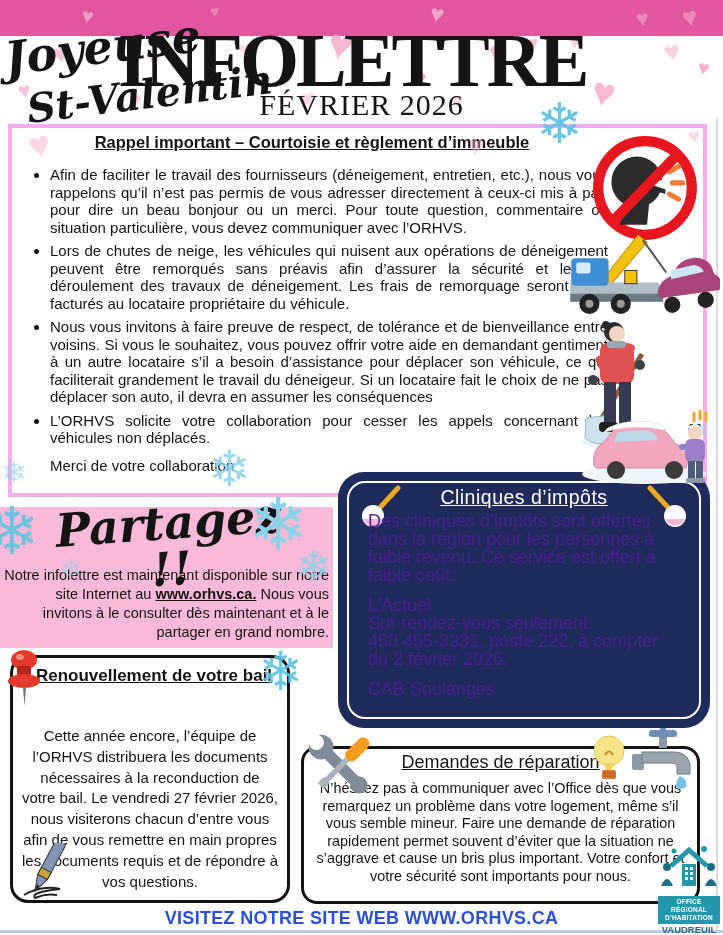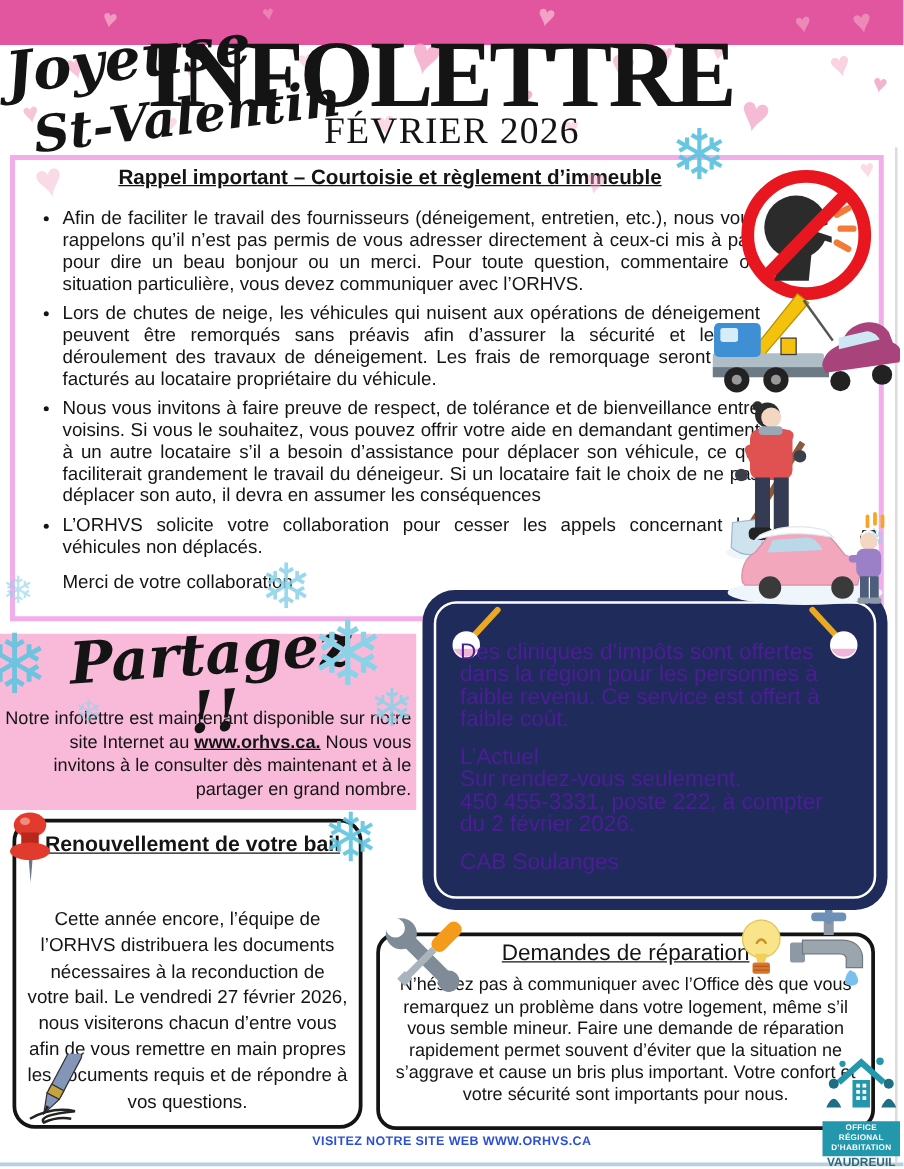--- a/index.html
+++ b/index.html
@@ -34,21 +34,21 @@
   .mb12{margin-bottom:12px !important;}
   .pre{white-space:pre-line;}
   .sketch-box{background:#fff;border:3px solid #141414;box-sizing:border-box;}
   .lease-box{left:10px;top:655px;width:280px;height:248px;border-radius:18px;}
   .lease-title{left:34px;top:666px;width:240px;text-align:center;font-size:17px;font-weight:bold;
                text-decoration:underline;}
   .lease-text{left:22px;top:696px;width:256px;text-align:center;font-size:15px;line-height:20.8px;margin-top:30px;}
   .repair-box{left:301px;top:746px;width:399px;height:158px;border-radius:16px;}
   .repair-title{left:301px;top:752px;width:399px;text-align:center;font-size:18px;text-decoration:underline;}
   .repair-text{left:313px;top:780px;width:375px;text-align:center;font-size:14.4px;line-height:17.6px;}
-  .footer{left:0;top:908px;width:723px;text-align:center;font-size:10px;font-weight:bold;
+  .footer{left:0;top:908px;width:723px;text-align:center;font-size:18px;font-weight:bold;
           color:#2b50d5;letter-spacing:.3px;cursor:pointer;}
   .bottom-strip{left:0;top:930px;width:723px;height:3px;background:#b7cfe0;}
   .right-edge{left:716px;top:118px;width:2px;height:812px;background:#dcdcdc;}
   .logo{left:658px;top:842px;width:62px;text-align:center;}
   .logo-bar{background:#2397ac;color:#fff;font-size:6.5px;font-weight:bold;line-height:1.25;
             padding:2px 1px;letter-spacing:.2px;}
   .logo-region{color:#2b6a7c;font-size:9.5px;font-weight:bold;line-height:1.05;margin-top:1px;}
   .heart,.snow{position:absolute;line-height:1;pointer-events:none;}
 </style>
 </head>
@@ -182,20 +182,21 @@
   <svg class="abs z2" style="left:358px;top:482px;" width="46" height="50" viewBox="0 0 46 50">
     <line x1="16" y1="32" x2="40" y2="6" stroke="#eaa921" stroke-width="5" stroke-linecap="round"></line>
     <circle cx="15" cy="34" r="11" fill="#fff"></circle>
       <path d="M5 37a11 11 0 0 0 20 0z" fill="#f0b6d8"></path>
   </svg>
   <svg class="abs z2" style="left:644px;top:482px;" width="46" height="50" viewBox="0 0 46 50">
     <line x1="30" y1="32" x2="6" y2="6" stroke="#eaa921" stroke-width="5" stroke-linecap="round"></line>
     <circle cx="31" cy="34" r="11" fill="#fff"></circle>
       <path d="M21 37a11 11 0 0 0 20 0z" fill="#f0b6d8"></path>
   </svg>
+  <div class="abs navy-title z2">Cliniques d’impôts</div>
   <div class="abs navy-body z2">
     <p class="mb12">Des cliniques d’impôts sont offertes dans la région pour les personnes à faible revenu. Ce service est offert à faible coût.</p>
     <p>L’Actuel</p>
     <p class="pre mb12">Sur rendez-vous seulement.
 450 455-3331, poste 222, à compter du 2 février 2026.</p>
     <p>CAB Soulanges</p>
   </div>
 
   <div class="abs sketch-box lease-box z1"></div>
   <svg class="abs z3" style="left:2px;top:648px;" width="44" height="62" viewBox="0 0 44 62">

